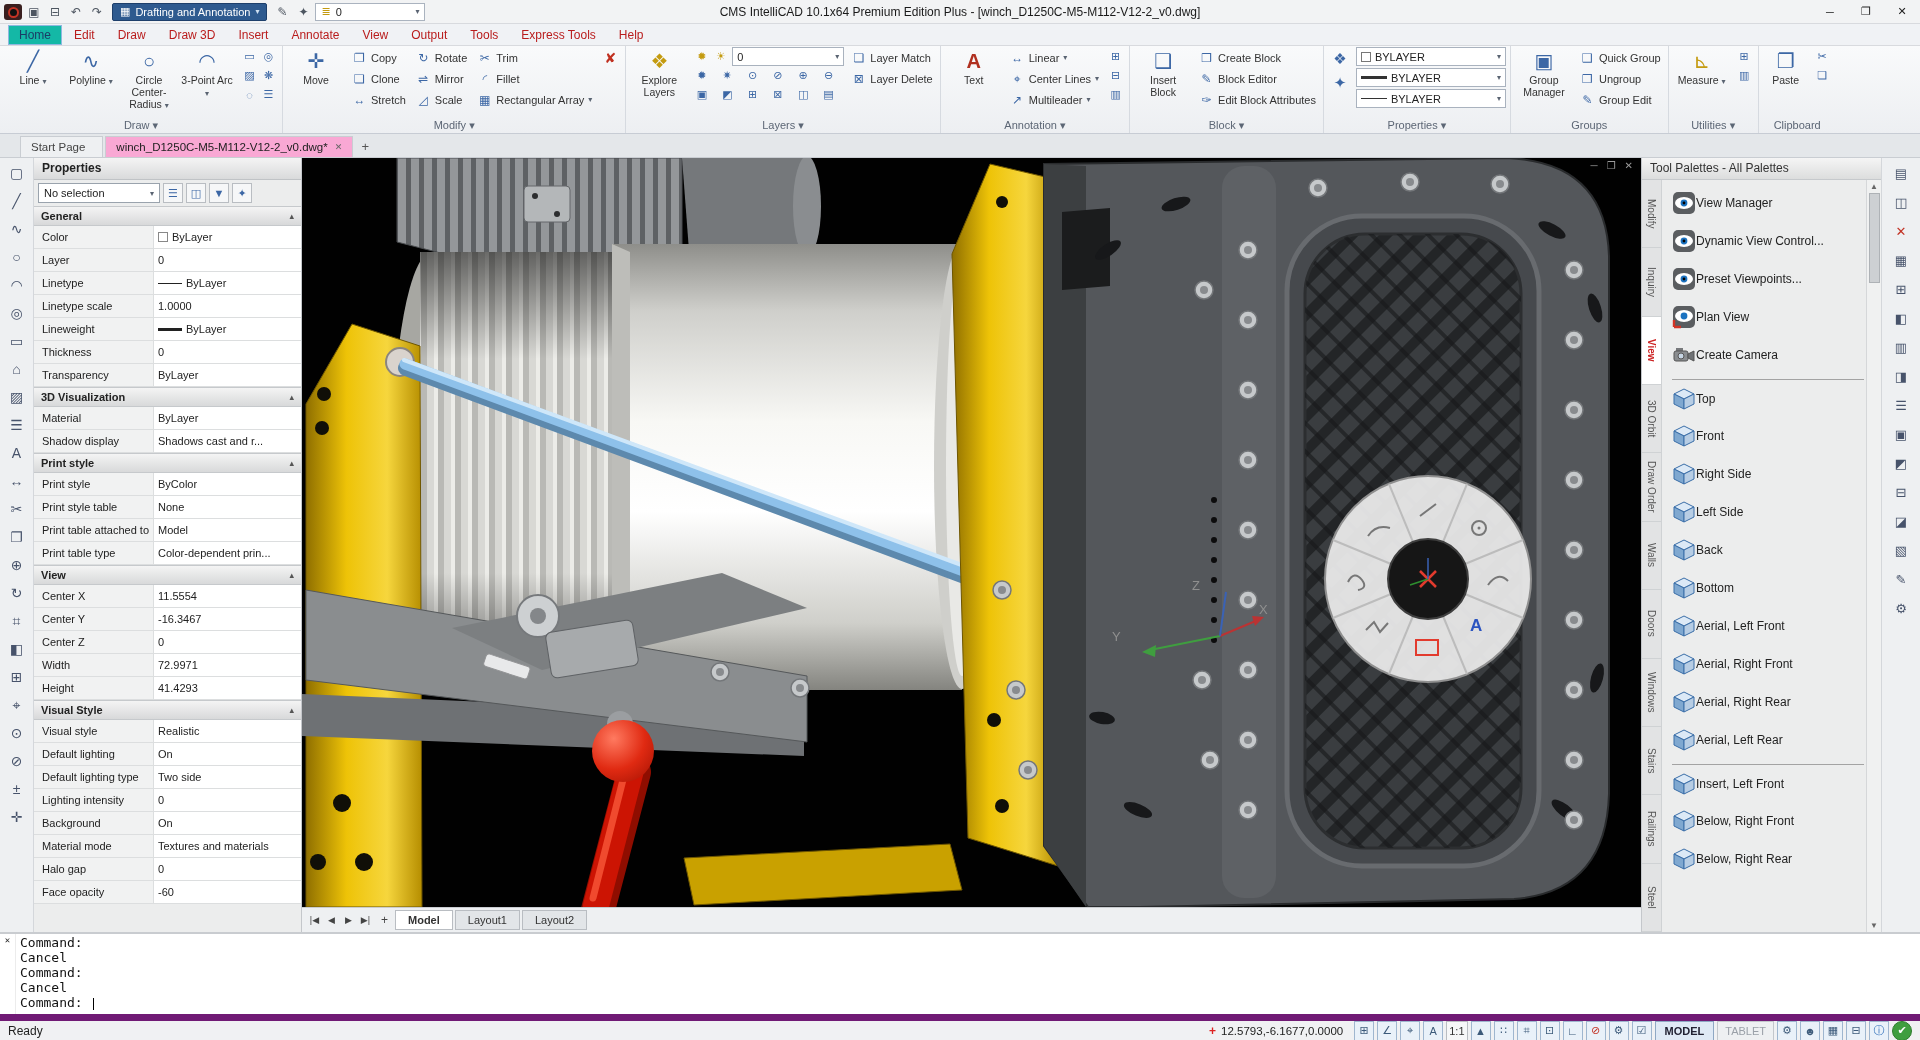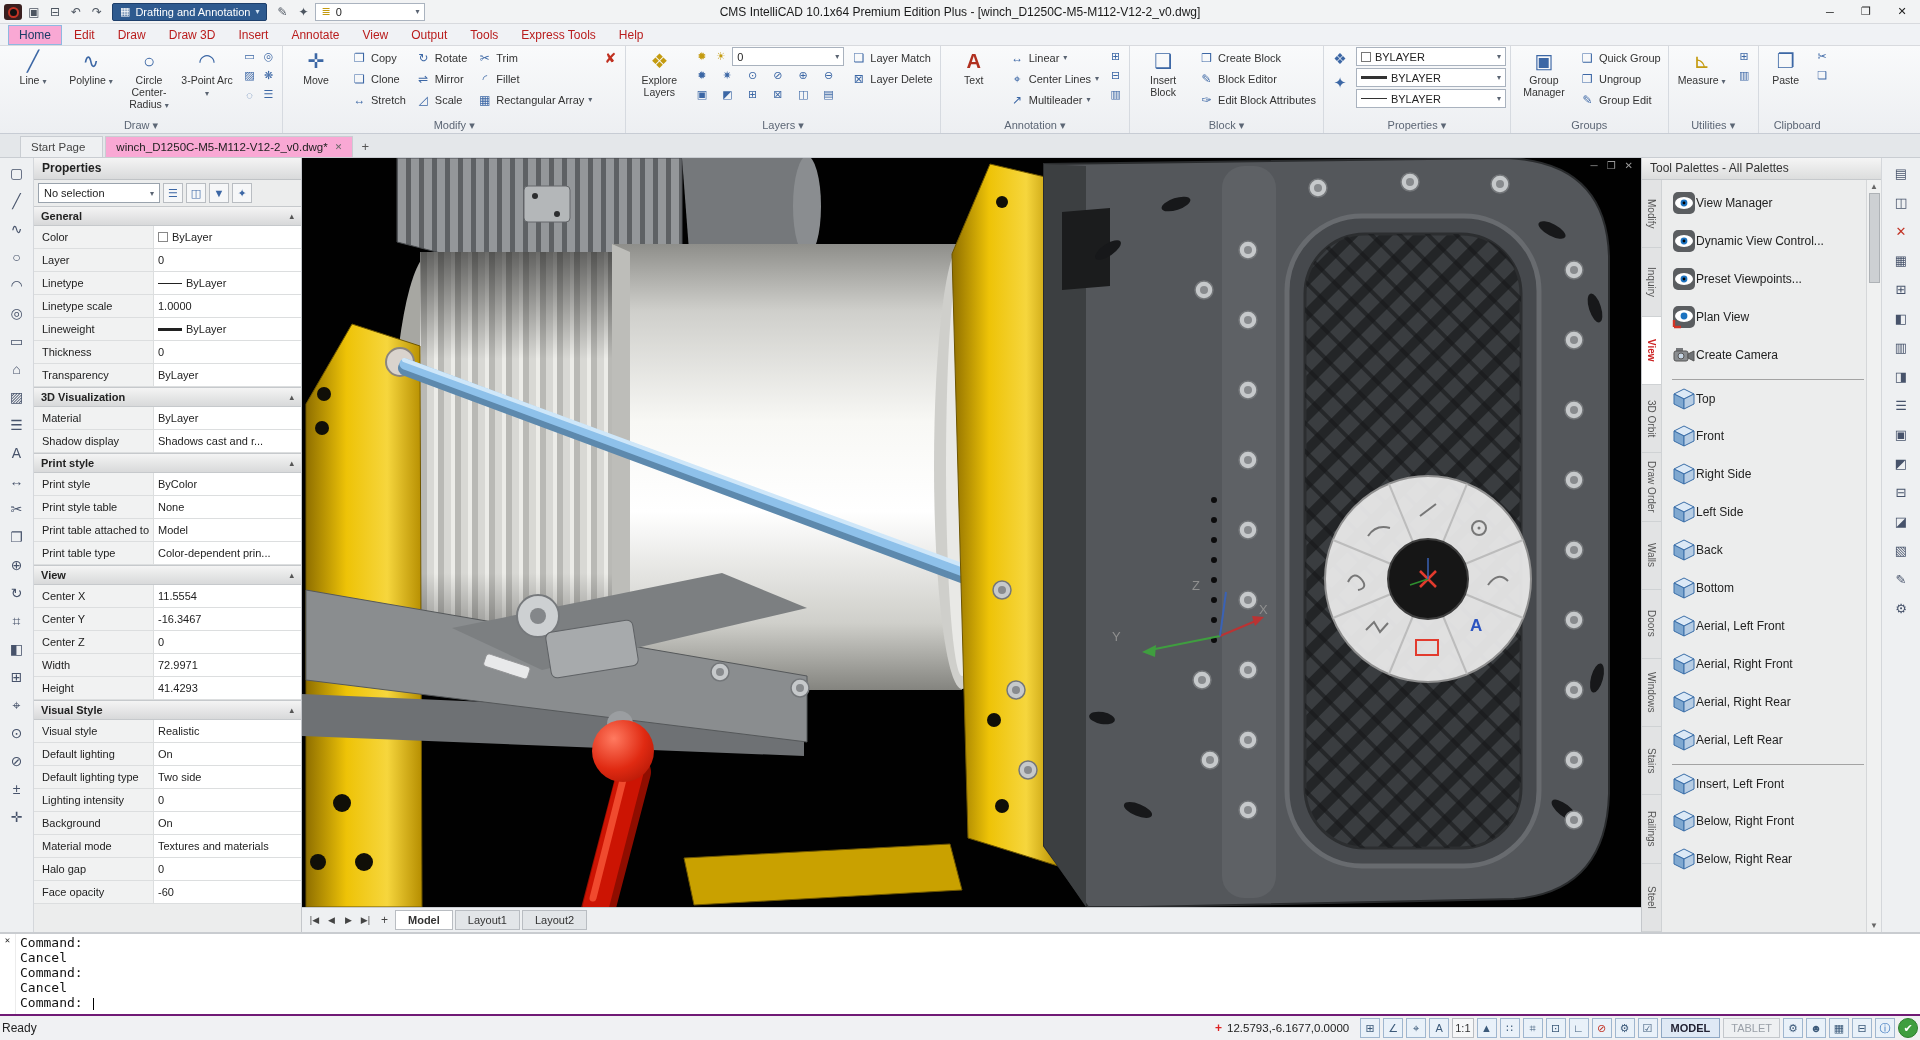--- a/index.html
+++ b/index.html
@@ -14,21 +14,21 @@
 .qat{display:flex;align-items:center;gap:1px}
 .ws-combo{background:#2e5a8f;color:#fff;font-size:11px;height:18px;display:flex;align-items:center;gap:5px;padding:0 7px;border-radius:2px;border:1px solid #1d3f6b;margin:0 3px}
 .layer-combo{height:18px;border:1px solid #aab3bf;background:#fff;display:flex;align-items:center;gap:5px;padding:0 5px;font-size:11px;min-width:110px}
 .title-text{position:absolute;left:50%;transform:translateX(-50%);font-size:12px;color:#1a1a1a;white-space:nowrap}
 .winbtns{margin-left:auto;display:flex}
 .winbtn{width:36px;height:23px;display:flex;align-items:center;justify-content:center;font-size:11px;color:#222}
 
 
 .menubar{height:22px;background:#f0f2f5;display:flex;align-items:center;padding-left:8px;border-bottom:1px solid #d8dade;gap:1px}
 .menu-item{padding:0 10px;font-size:12px;color:#b91c1c;height:20px;display:flex;align-items:center;border:1px solid transparent}
-.menu-item.active{background:#f9a8d4;border:1px solid #8fb8e0;color:#1a3c66}
+.menu-item.active{background:#14b8a6;border:1px solid #8fb8e0;color:#1a3c66}
 
 
 .ribbon{height:88px;background:linear-gradient(#f9fafb,#edeff2);display:flex;border-bottom:1px solid #c7ccd4;overflow:hidden}
 .rgroup{display:flex;flex-direction:column;border-right:1px solid #d6dae0;padding:1px 4px 0}
 .rg-content{flex:1;display:flex;align-items:flex-start;gap:4px}
 .rg-cap{height:16px;font-size:11px;color:#5c6675;text-align:center;line-height:16px;white-space:nowrap}
 .bigbtn{display:flex;flex-direction:column;align-items:center;width:58px;padding:1px 2px;text-align:center;font-size:10.5px;line-height:1.15;color:#333;height:66px}
 .bigbtn .ic{font-size:20px;line-height:26px;height:26px;color:#3c67a5}
 .smallbtn{display:flex;align-items:center;height:21px;font-size:11px;gap:4px;padding:0 3px;white-space:nowrap;color:#333}
 .smallbtn .ic{width:15px;font-size:12px;color:#3c67a5;text-align:center}
@@ -110,21 +110,21 @@
 
 
 .cmd{height:82px;background:#fff;border-top:2px solid #c9ccd0;display:flex;font-family:"DejaVu Sans Mono","Liberation Mono",monospace;font-size:13px;color:#111}
 .cmd-gutter{width:16px;border-right:1px solid #ececec;display:flex;justify-content:center;padding-top:1px}
 .cmd-close{font-size:9px;color:#333}
 .cmd-main{flex:1;padding:1px 4px}
 .cmd-line{height:15px;line-height:15px;white-space:pre}
 .cursor{display:inline-block;width:1px;height:12px;background:#000;margin-left:3px;vertical-align:middle}
 
 
-.statusbar{height:26px;background:#f0f1f3;border-top:2px solid #701a75;display:flex;align-items:center;padding:0 2px;gap:4px;font-size:12px}
+.statusbar{height:26px;background:#f0f1f3;border-top:7px solid #701a75;display:flex;align-items:center;padding:0 8px;gap:4px;font-size:12px}
 .sb-right{margin-left:auto;display:flex;align-items:center;gap:3px}
 .sb-cross{color:#d22;font-weight:bold;margin-right:2px}
 .sb-coords{font-size:11.5px;color:#222;margin-right:8px}
 .sic{min-width:20px;height:20px;border:1px solid #9fb6cf;background:#e9f1f9;color:#3c5a7a;font-size:11px;display:flex;align-items:center;justify-content:center;padding:0 2px}
 .sic.txt{background:#f6f7f8;border-color:#b9bdc2;color:#333}
 .sic.red{color:#c23325}
 .sic.green{background:#3f9e3f;border-color:#2e7e2e;color:#fff;border-radius:50%}
 .sic.blue{color:#2b6cb8}
 .sb-model{height:20px;padding:0 9px;border:1px solid #8fa8c4;background:#dfe9f5;font-weight:bold;font-size:11px;display:flex;align-items:center;color:#223}
 .sb-tablet{height:20px;padding:0 7px;border:1px solid #c3c7cc;background:#eef0f2;color:#9aa0a8;font-size:11px;display:flex;align-items:center}

